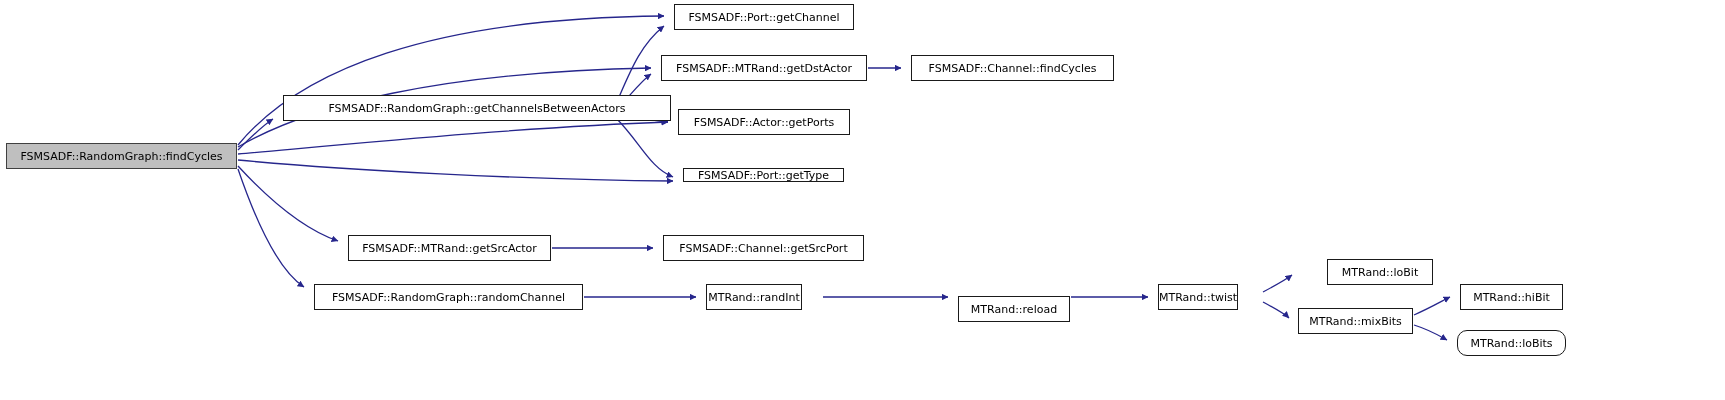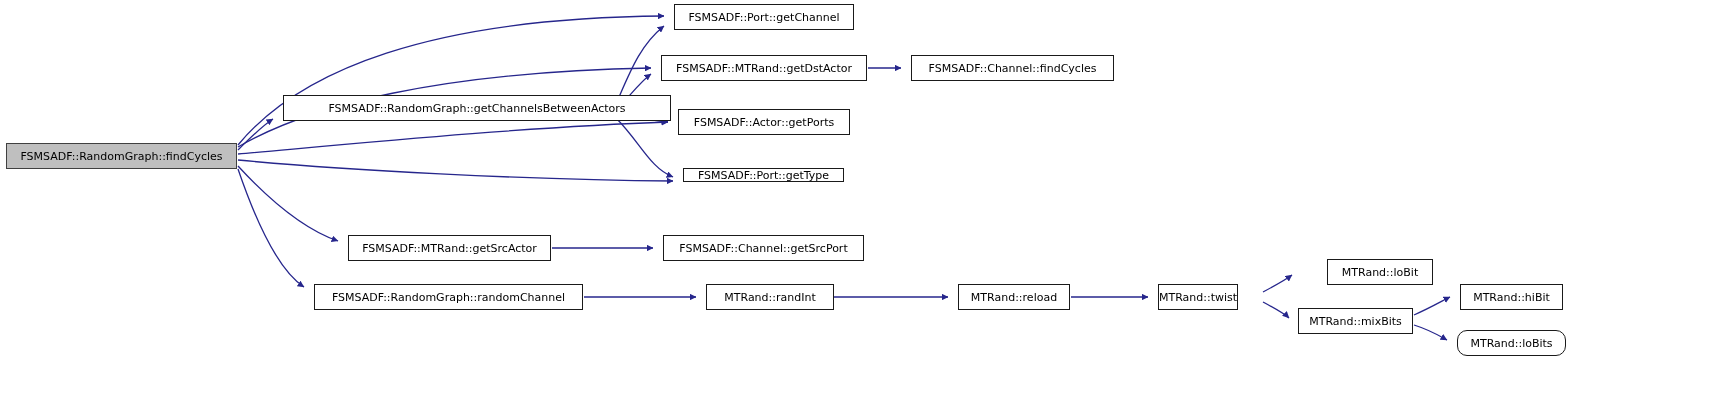--- a/index.html
+++ b/index.html
@@ -105,24 +105,24 @@
       </div>
       <div class="node" style="left: 348px; top: 235px; width: 203px; height: 26px;">
         <span class="node-label">FSMSADF::MTRand::getSrcActor</span>
       </div>
       <div class="node" style="left: 663px; top: 235px; width: 201px; height: 26px;">
         <span class="node-label">FSMSADF::Channel::getSrcPort</span>
       </div>
       <div class="node" style="left: 314px; top: 284px; width: 269px; height: 26px;">
         <span class="node-label">FSMSADF::RandomGraph::randomChannel</span>
       </div>
-      <div class="node" style="left: 706px; top: 284px; width: 128px; height: 26px;">
+      <div class="node" style="left: 706px; top: 284px; width: 96px; height: 26px;">
         <span class="node-label">MTRand::randInt</span>
       </div>
-      <div class="node" style="left: 958px; top: 284px; width: 112px; height: 26px;">
+      <div class="node" style="left: 958px; top: 296px; width: 112px; height: 26px;">
         <span class="node-label">MTRand::reload</span>
       </div>
       <div class="node" style="left: 1158px; top: 284px; width: 80px; height: 26px;">
         <span class="node-label">MTRand::twist</span>
       </div>
       <div class="node" style="left: 1302px; top: 259px; width: 106px; height: 26px; margin-left: 25px;">
         <span class="node-label">MTRand::loBit</span>
       </div>
       <div class="node" style="left: 1298px; top: 308px; width: 115px; height: 26px;">
         <span class="node-label">MTRand::mixBits</span>

